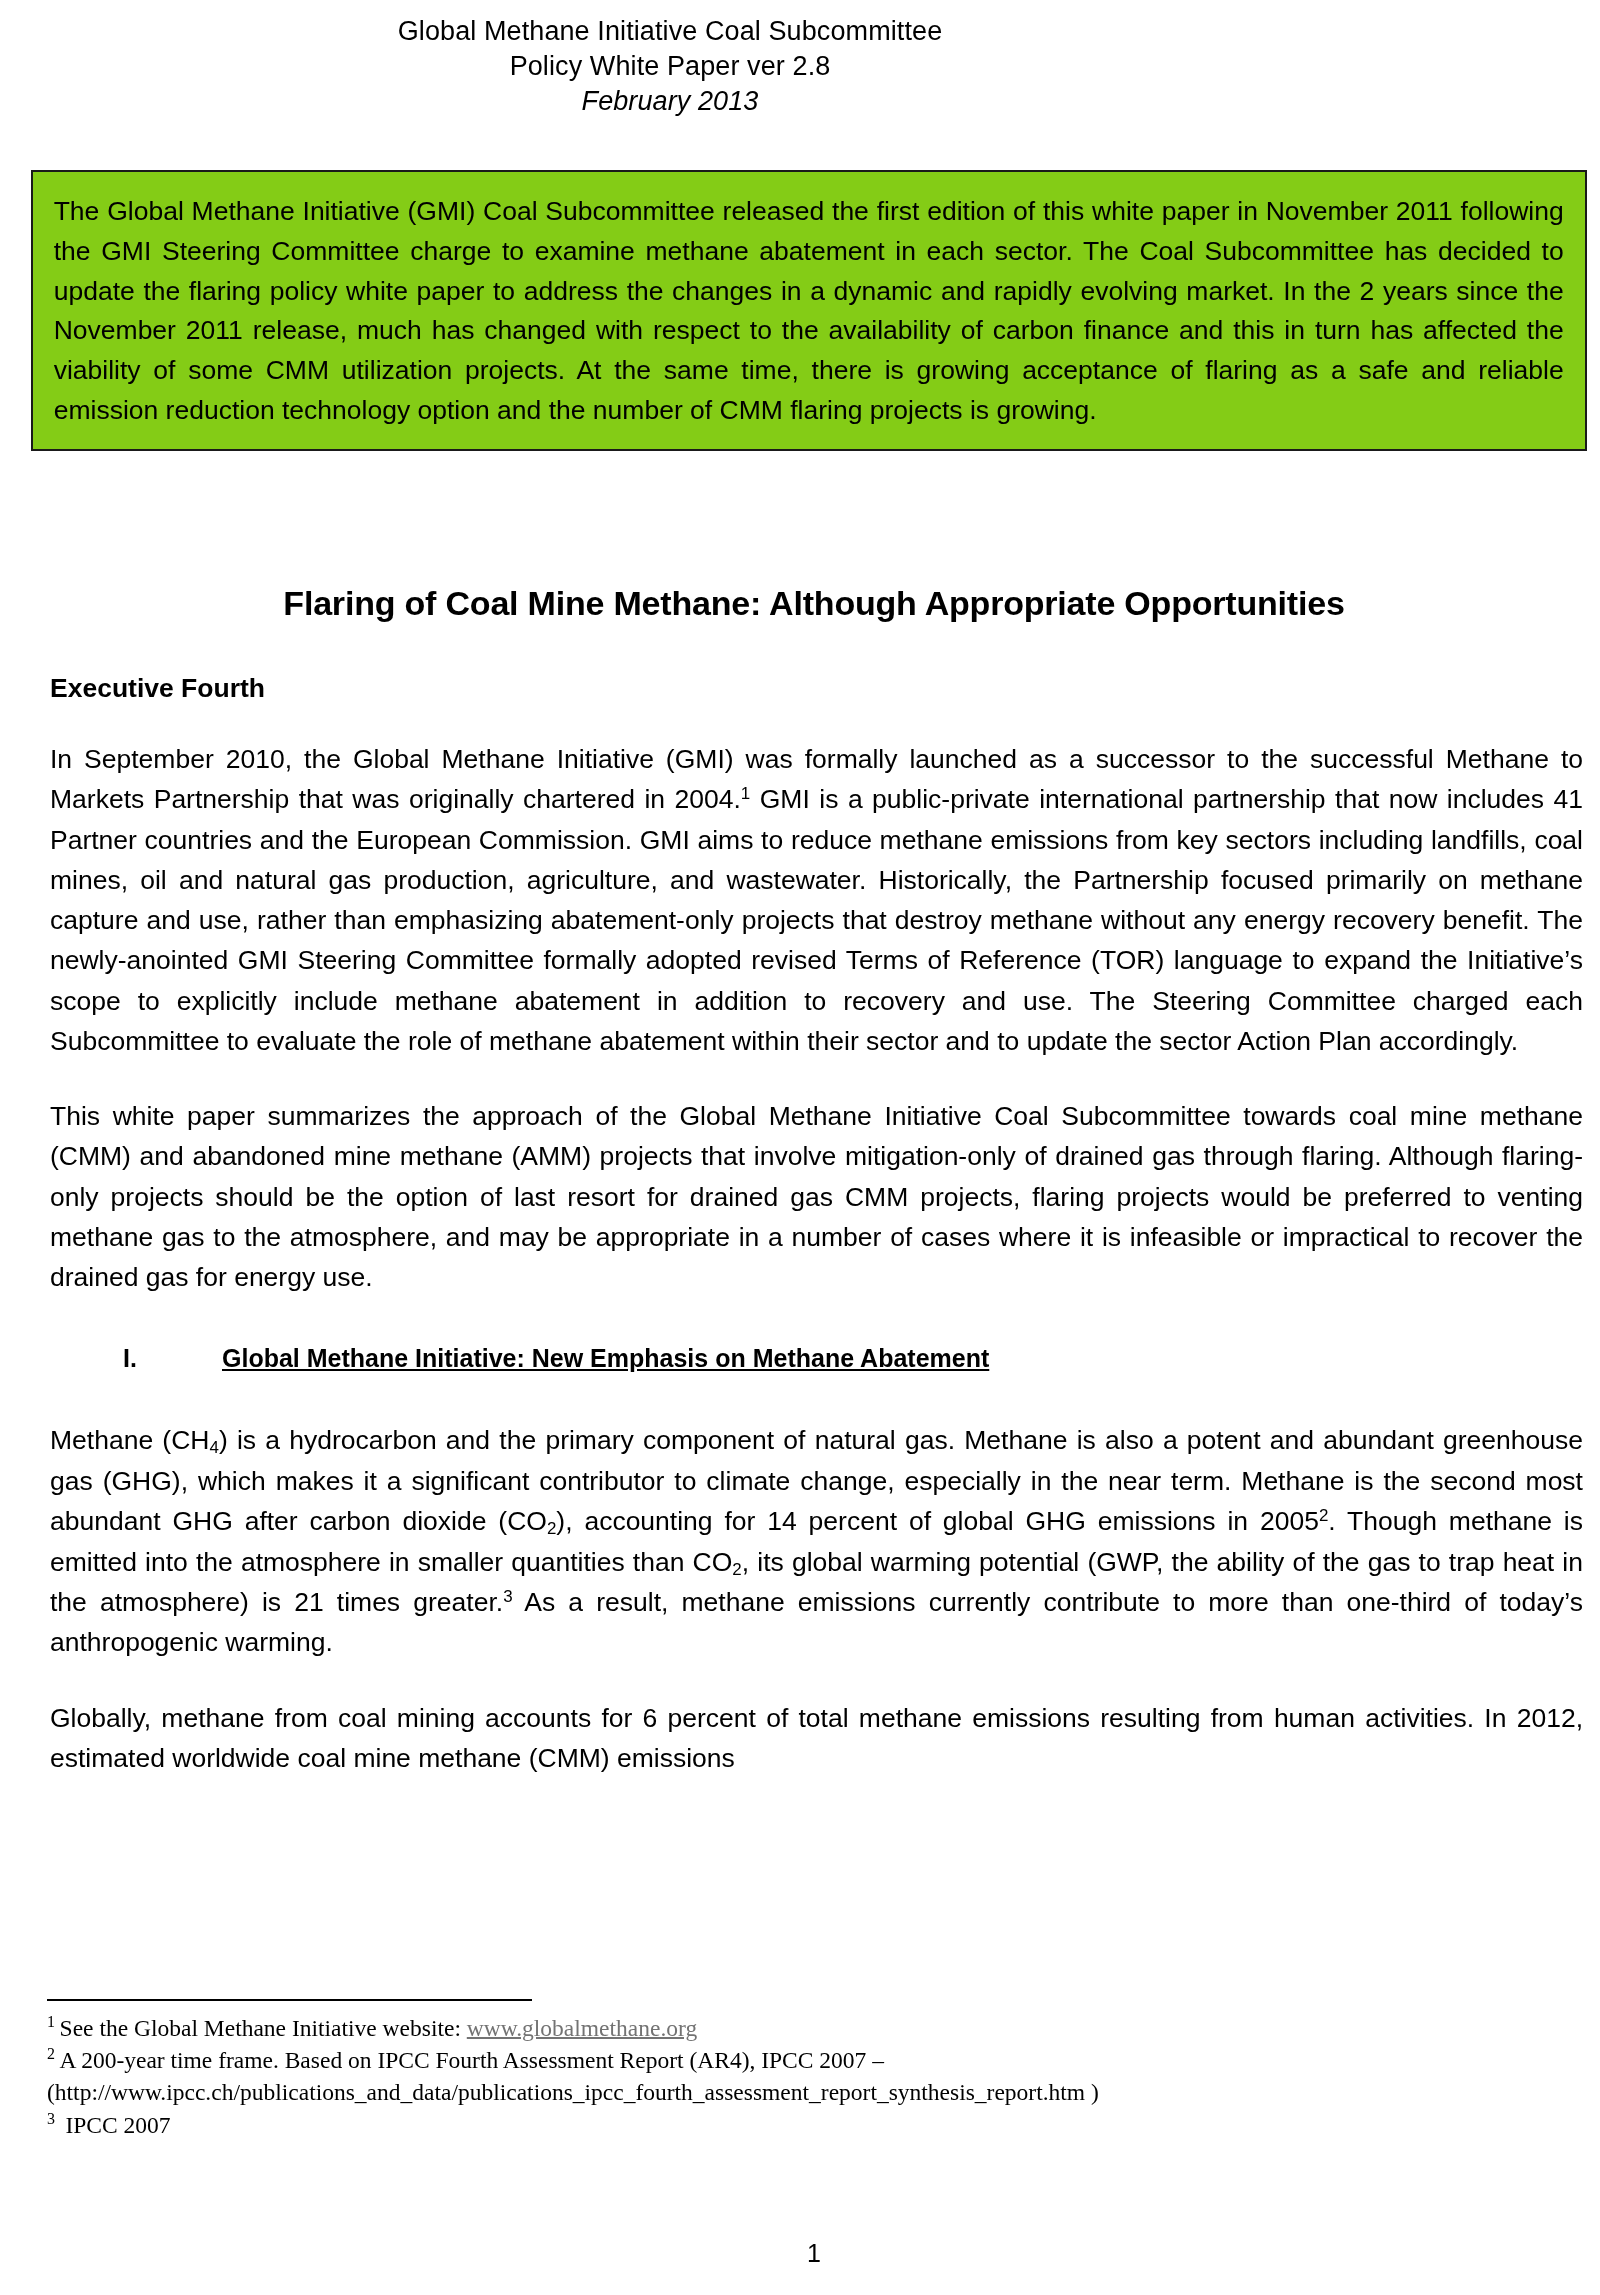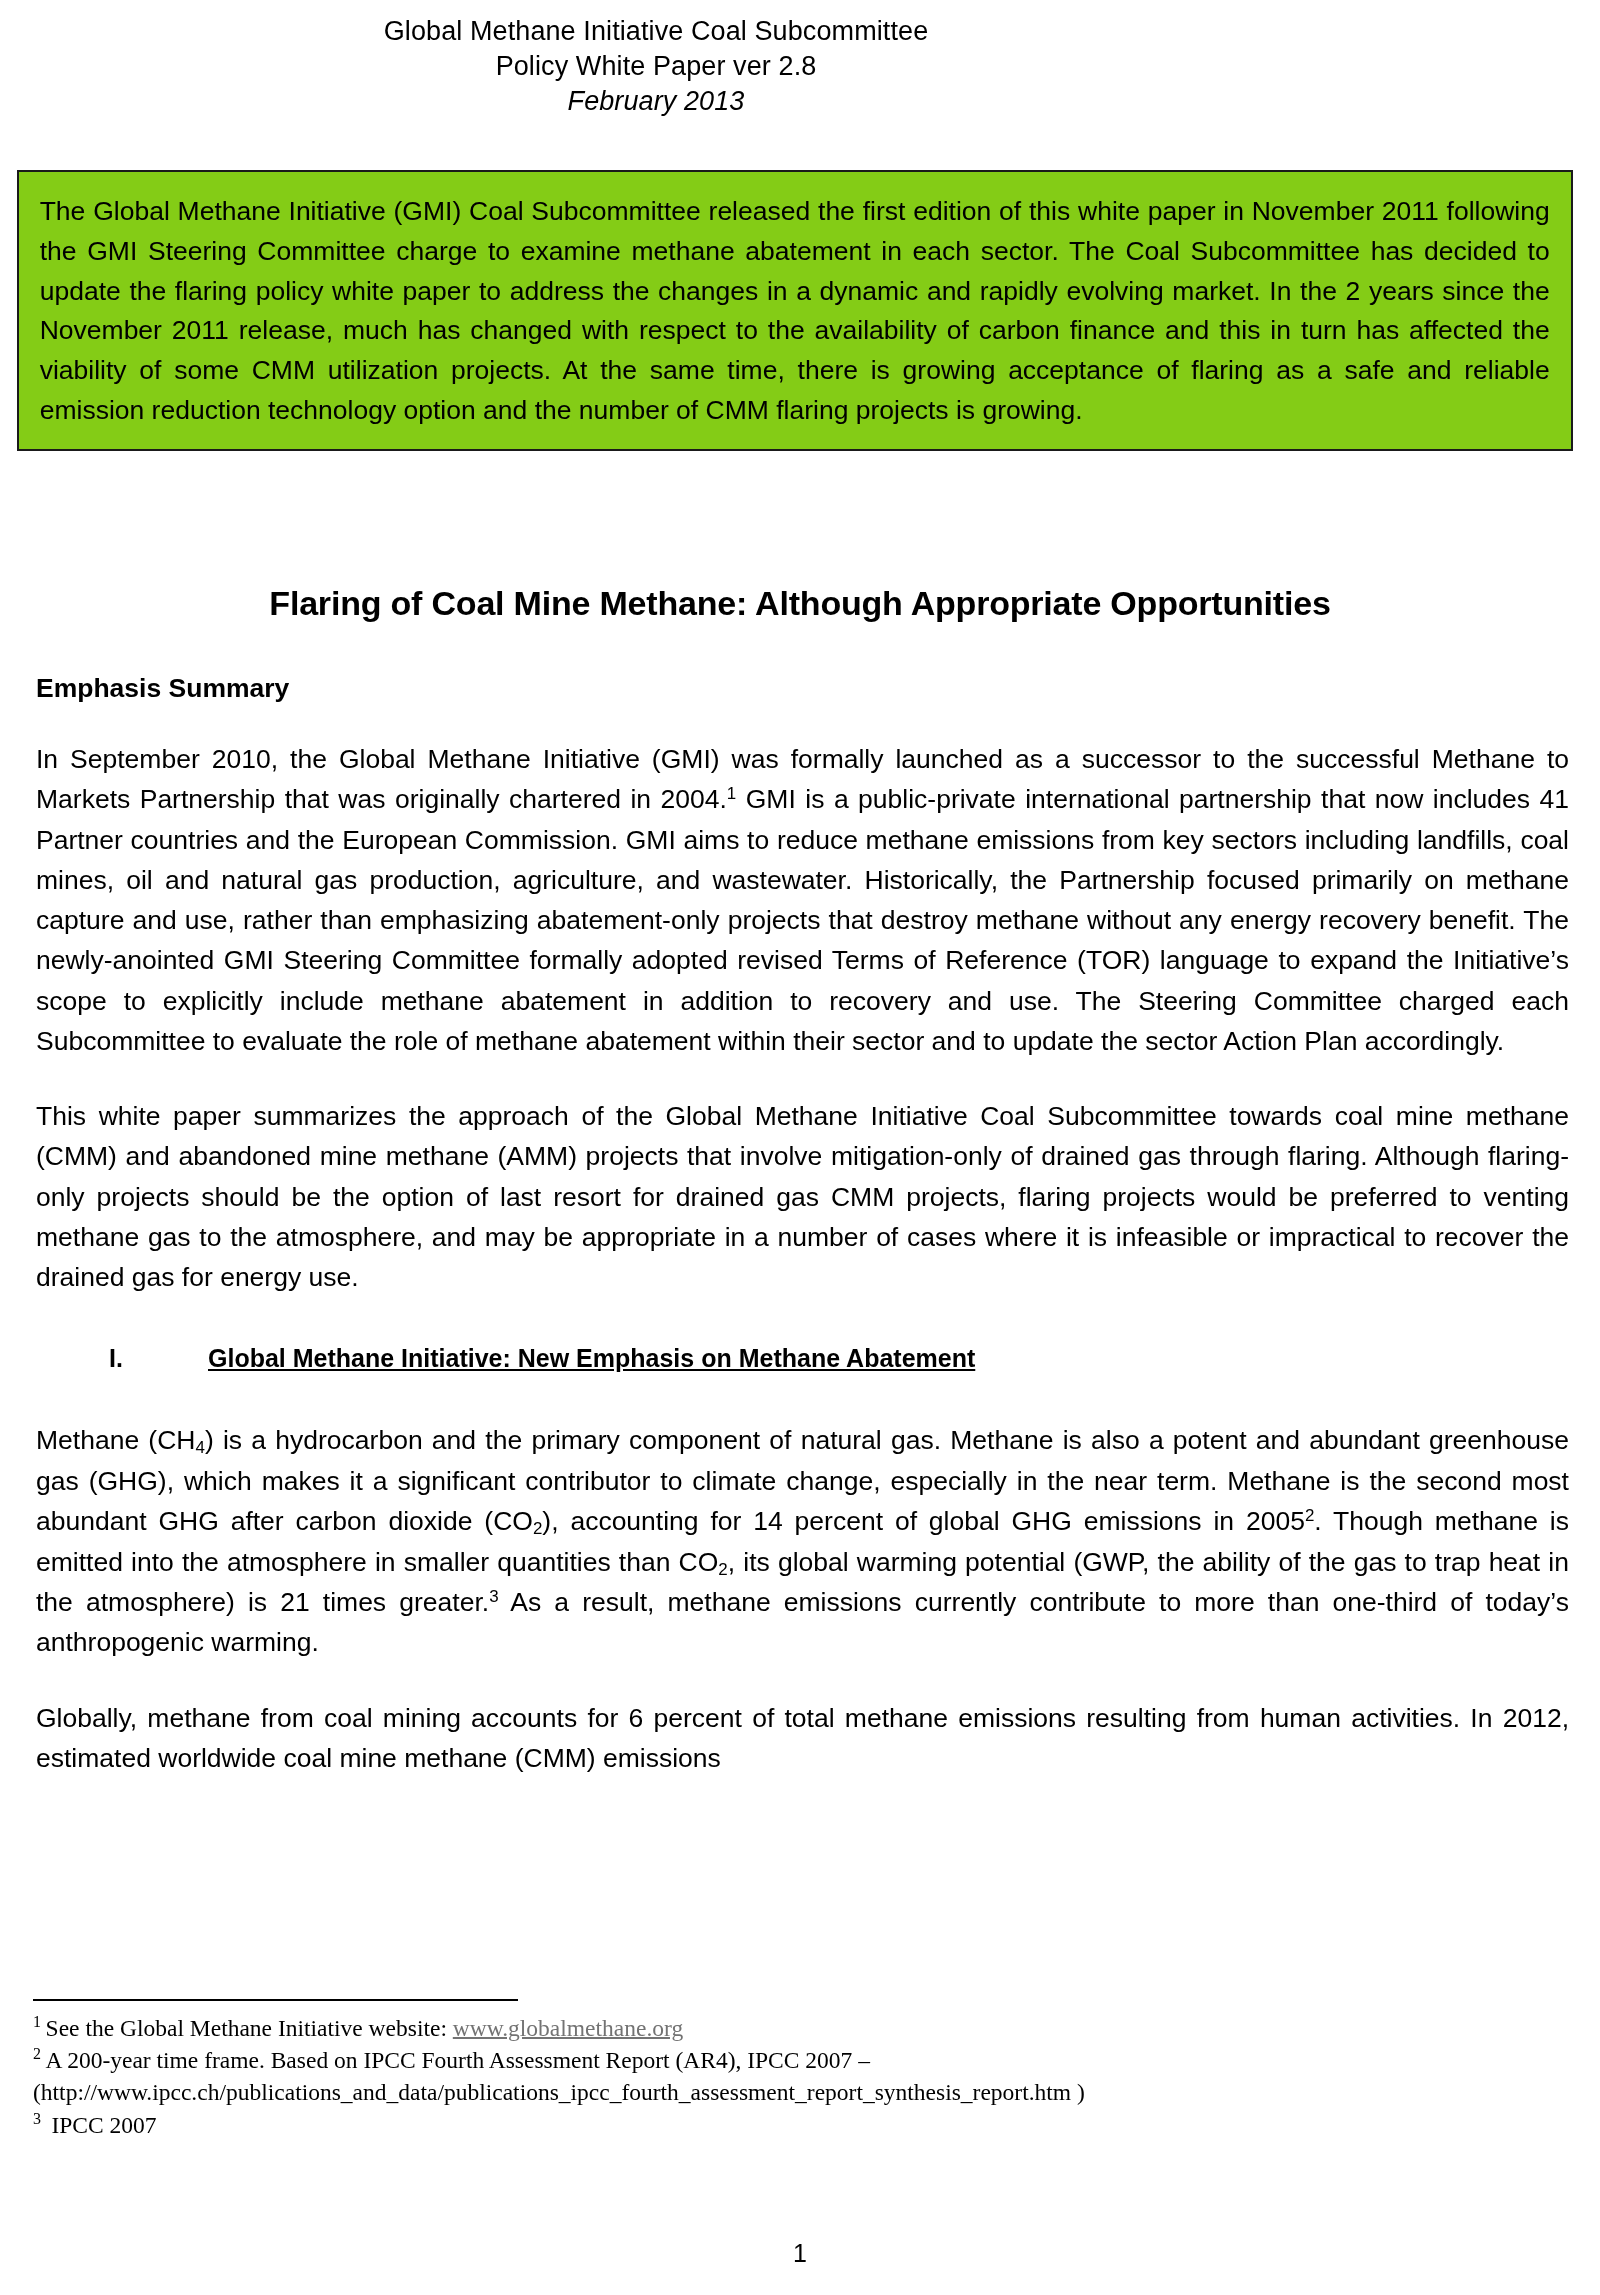--- a/index.html
+++ b/index.html
@@ -15,20 +15,21 @@
     color: #000000;
     position: relative;
     overflow: hidden;
   }
   .page {
     position: relative;
     width: 1312px;
     height: 2295px;
     box-sizing: border-box;
     padding: 0;
+    margin-left: 14px;
   }
 
   
   .doc-header {
     text-align: center;
     padding-top: 13.7px;
     line-height: 1.30;
   }
   .doc-header .hline {
     font-size: 27px;
@@ -161,21 +162,21 @@
   </div>
 
   <div class="abstract-box">
     <p>The Global Methane Initiative (GMI) Coal Subcommittee released the first edition of this white paper in November 2011 following the GMI Steering Committee charge to examine methane abatement in each sector. The Coal Subcommittee has decided to update the flaring policy white paper to address the changes in a dynamic and rapidly evolving market.  In the 2 years since the November 2011 release, much has changed with respect to the availability of carbon finance and this in turn has affected the viability of some CMM utilization projects.  At the same time, there is growing acceptance of flaring as a safe and reliable emission reduction technology option and the number of CMM flaring projects is growing.</p>
   </div>
 
   <div class="paper-title">Flaring of Coal Mine Methane: Although Appropriate Opportunities</div>
 
   <div class="body-region">
 
-    <div class="section-label">Emphasis Summary</div>
+    <div class="section-label">Executive Fourth</div>
 
     <div class="gap-md"></div>
 
     <p class="body-p"><span>In September 2010, the Global Methane Initiative (GMI) was formally launched as a successor to the successful Methane to Markets Partnership that was originally chartered in 2004.</span><sup>1</sup><span> GMI is a public-private international partnership that now includes 41 Partner countries and the European Commission.  GMI aims to reduce methane emissions from key sectors including landfills, coal mines, oil and natural gas production, agriculture, and wastewater.  Historically, the Partnership focused primarily on methane capture and use, rather than emphasizing abatement-only projects that destroy methane without any energy recovery benefit.  The newly-anointed GMI Steering Committee formally adopted revised Terms of Reference (TOR) language to expand the Initiative’s scope to explicitly include methane abatement in addition to recovery and use. The Steering Committee charged each Subcommittee to evaluate the role of methane abatement within their sector and to update the sector Action Plan accordingly.</span></p>
 
     <div class="gap-md"></div>
 
     <p class="body-p">This white paper summarizes the approach of the Global Methane Initiative Coal Subcommittee towards coal mine methane (CMM) and abandoned mine methane (AMM) projects that involve mitigation-only of drained gas through flaring.  Although flaring-only projects should be the option of last resort for drained gas CMM projects, flaring projects would be preferred to venting methane gas to the atmosphere, and may be appropriate in a number of cases where it is infeasible or impractical to recover the drained gas for energy use.</p>
 
     <div class="gap-lg"></div>

